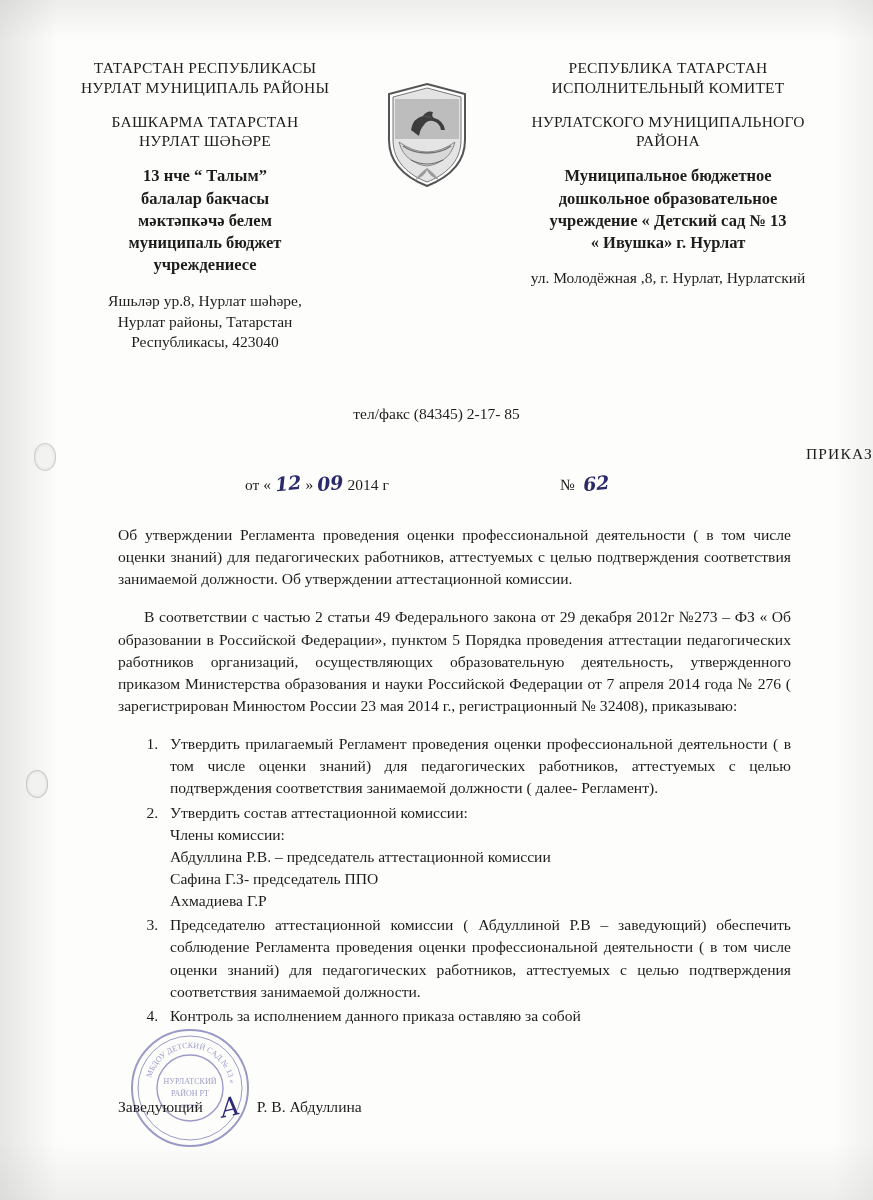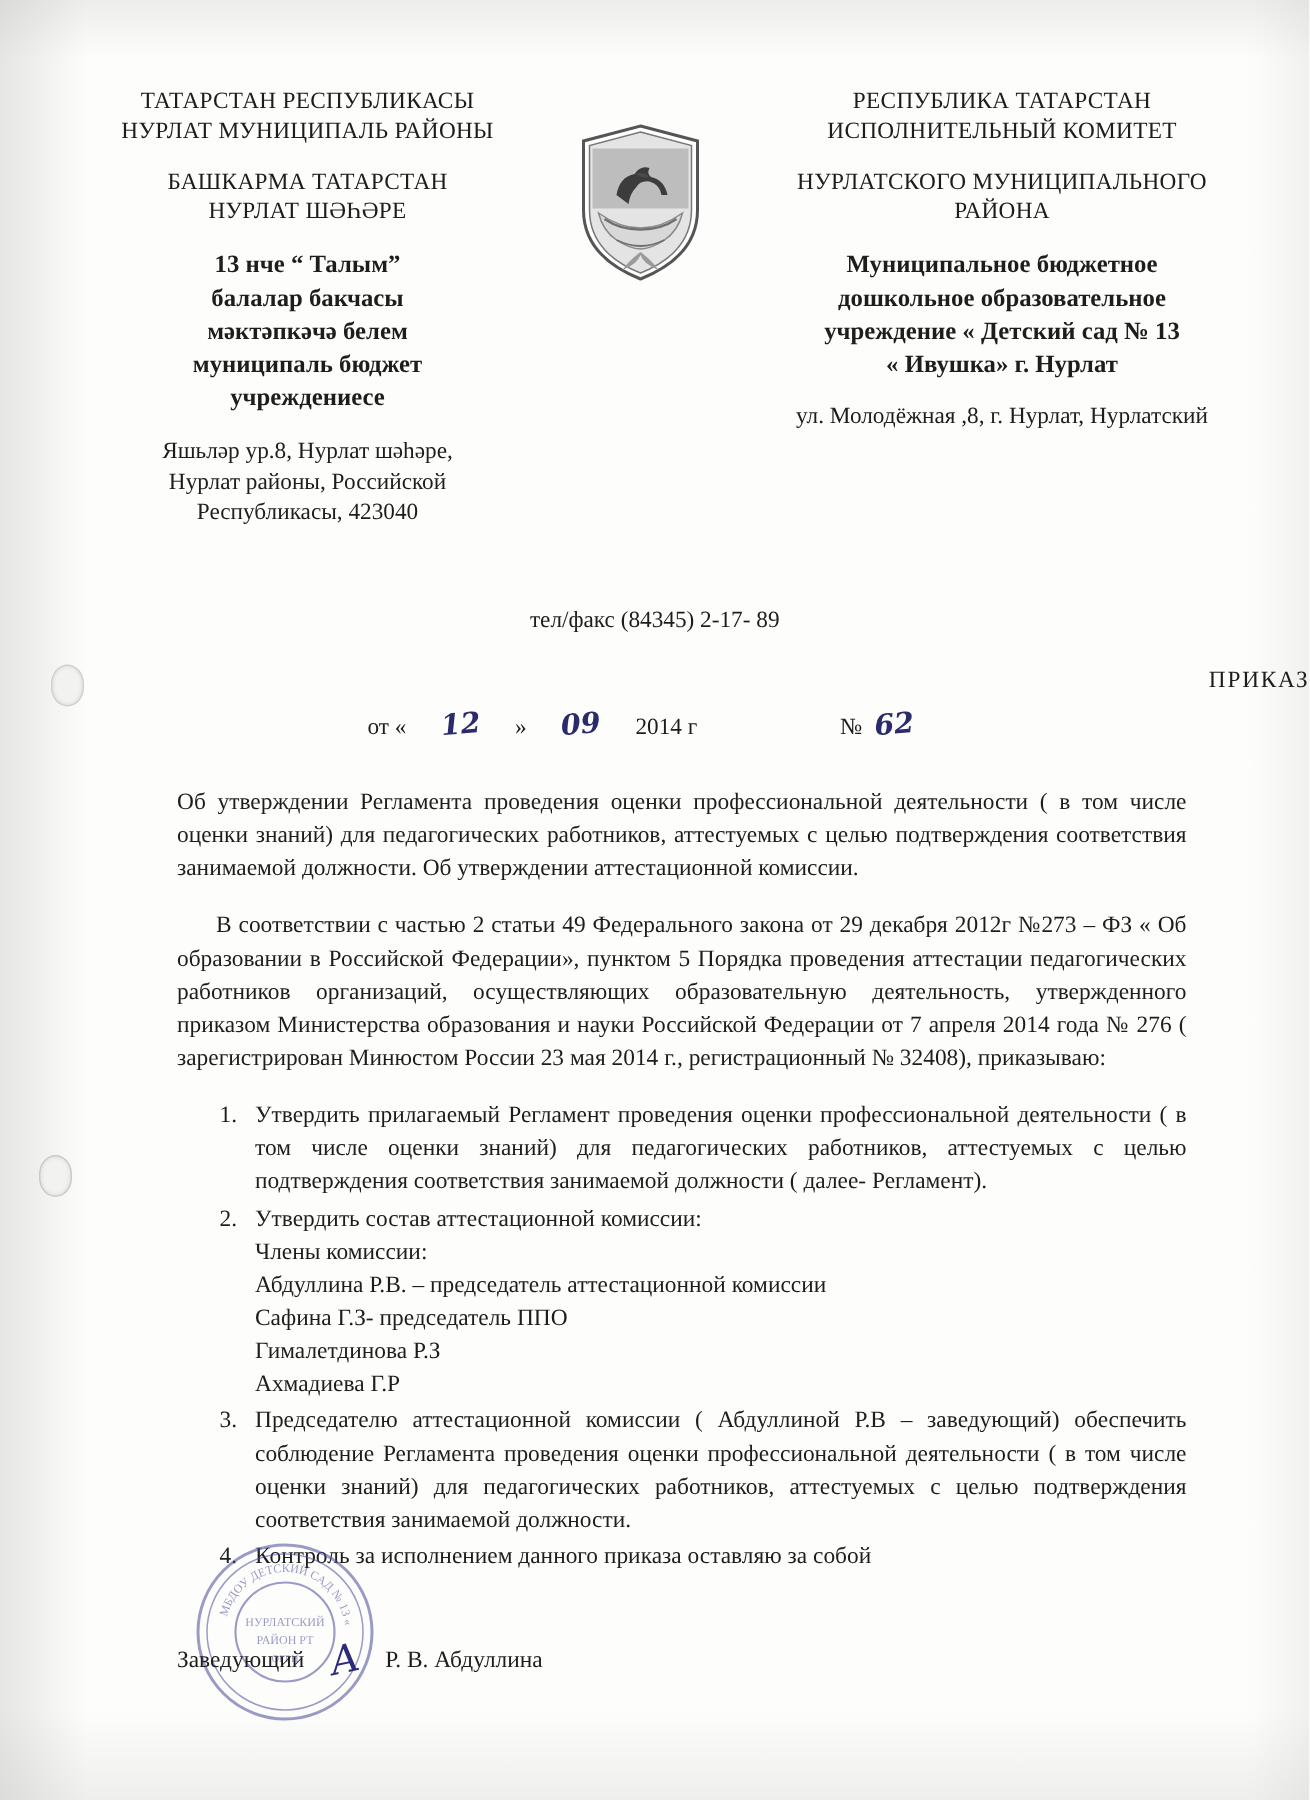--- a/index.html
+++ b/index.html
@@ -109,21 +109,21 @@
     font-size: 15.5px;
     letter-spacing: 1.2px;
   }
   .date-line {
     position: absolute;
     top: 472px;
     left: 245px;
     font-size: 15.5px;
     display: flex;
     align-items: baseline;
-    gap: 19px;
+    gap: 0;
   }
   .hand {
     font-family: "DejaVu Serif", serif;
     font-style: italic;
     font-weight: bold;
     color: #2b2b6b;
     font-size: 19px;
     transform: rotate(-5deg);
     display: inline-block;
     padding: 0 4px;
@@ -212,21 +212,21 @@
       <div class="lead">БАШКАРМА ТАТАРСТАН</div>
       <div class="lead">НУРЛАТ ШӘҺӘРЕ</div>
       <div class="block-gap"></div>
       <div class="bold">13 нче “ Талым”</div>
       <div class="bold">балалар бакчасы</div>
       <div class="bold">мәктәпкәчә  белем</div>
       <div class="bold">муниципаль бюджет</div>
       <div class="bold">учреждениесе</div>
       <div class="block-gap"></div>
       <div class="addr">Яшьләр  ур.8,  Нурлат шәһәре,</div>
-      <div class="addr">Нурлат  районы, Российской</div>
+      <div class="addr">Нурлат  районы, Татарстан</div>
       <div class="addr">Республикасы, 423040</div>
     </div>
 
     <div class="crest">
       <svg viewBox="0 0 92 110" width="92" height="110">
         <path d="M46 4 L84 14 L84 60 C84 84 66 98 46 106 C26 98 8 84 8 60 L8 14 Z" fill="#ffffff" stroke="#555" stroke-width="2"></path>
         <path d="M46 8 L80 17 L80 60 C80 82 64 95 46 102 C28 95 12 82 12 60 L12 17 Z" fill="#e4e4e4" stroke="#777" stroke-width="1"></path>
         <rect x="14" y="19" width="64" height="40" fill="#bdbdbd"></rect>
         <g fill="#3c3c3c">
           <path d="M30 50 q2-12 12-14 q4-6 10-4 q-2 4 1 6 q9 2 11 12 l-4 0 q-1-7-8-9 q-6-1-9 4 q-4 4-5 11 z"></path>
@@ -248,21 +248,21 @@
       <div class="block-gap"></div>
       <div class="bold">Муниципальное бюджетное</div>
       <div class="bold">дошкольное образовательное</div>
       <div class="bold">учреждение « Детский сад № 13</div>
       <div class="bold">« Ивушка»  г. Нурлат</div>
       <div class="block-gap"></div>
       <div class="addr">ул. Молодёжная ,8, г. Нурлат, Нурлатский</div>
     </div>
   </div>
 
-  <div class="tel">тел/факс (84345)  2-17- 89</div>
+  <div class="tel">тел/факс (84345)  2-17- 85</div>
 
   <div class="order-title">ПРИКАЗ</div>
 
   <div class="date-line">
     <span>от «</span>
     <span class="hand">12</span>
     <span>»</span>
     <span class="hand">09</span>
     <span>2014 г</span>
   </div>
@@ -279,21 +279,20 @@
     <ol class="items">
       <li>
         <span>Утвердить прилагаемый Регламент проведения оценки профессиональной деятельности ( в том числе оценки знаний) для педагогических работников, аттестуемых с целью подтверждения соответствия занимаемой должности ( далее- Регламент).</span>
       </li>
       <li>
         <span>Утвердить состав аттестационной комиссии:</span>
         <ul class="sub">
           <li>Члены комиссии:</li>
           <li>Абдуллина Р.В. – председатель аттестационной комиссии</li>
           <li>Сафина Г.З- председатель ППО</li>
-          <li>Гималетдинова Р.З</li>
           <li>Ахмадиева Г.Р</li>
         </ul>
       </li>
       <li>
         <span>Председателю аттестационной комиссии ( Абдуллиной Р.В – заведующий) обеспечить соблюдение Регламента проведения оценки профессиональной деятельности ( в том числе оценки знаний) для педагогических работников, аттестуемых с целью подтверждения соответствия занимаемой должности.</span>
       </li>
       <li>
         <span>Контроль за исполнением данного приказа оставляю за собой</span>
       </li>
     </ol>

